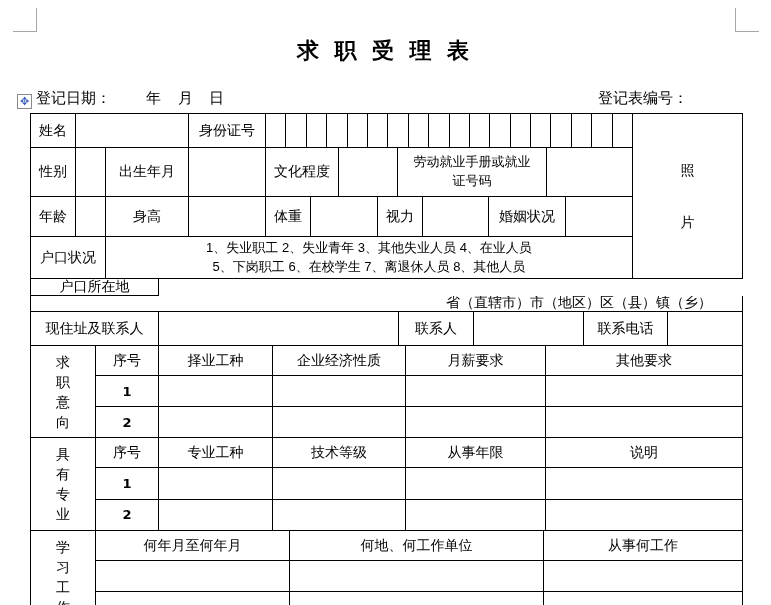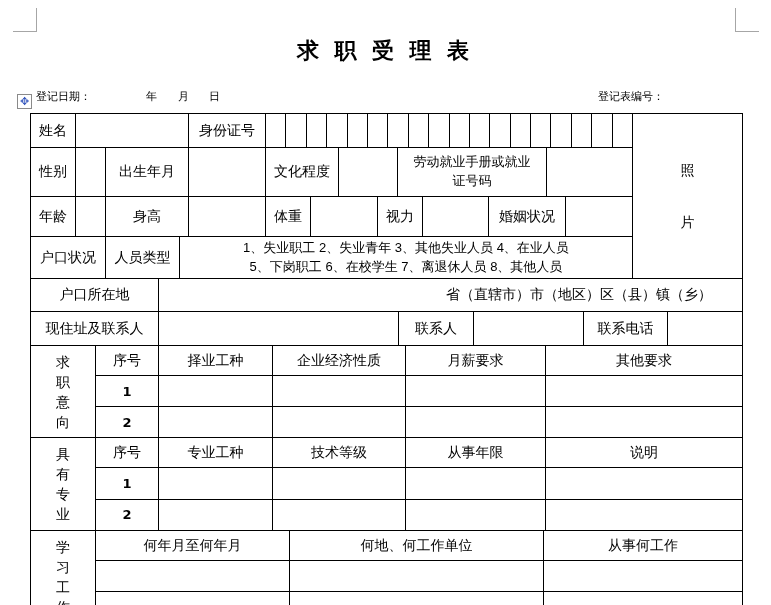--- a/index.html
+++ b/index.html
@@ -6,21 +6,21 @@
   body{
     width:771px;height:605px;background:#ffffff;overflow:hidden;position:relative;
     font-family:"Liberation Sans", sans-serif;color:#000;
   }
   .mark{position:absolute;background:#a6a6a6;}
   .doc-title{
     position:absolute;left:0;top:36px;width:771px;text-align:center;
     font-size:22px;font-weight:bold;letter-spacing:5px;
     font-family:"Liberation Serif", serif;
   }
-  .headline{position:absolute;top:89px;left:0;width:771px;height:22px;font-size:11px;}
+  .headline{position:absolute;top:89px;left:0;width:771px;height:22px;font-size:15px;}
   .headline .lbl{position:absolute;top:0;}
   .move-handle{
     position:absolute;left:17px;top:94px;width:15px;height:15px;
     border:1px solid #8a8a8a;background:#fff;display:flex;align-items:center;justify-content:center;
     box-sizing:border-box;
   }
   .move-handle span{color:#3a5bbf;font-size:11px;line-height:11px;}
   .sheet{
     position:absolute;left:30px;top:113px;width:712px;
     border-left:1px solid #000;border-top:1px solid #000;background:#fff;
@@ -112,31 +112,30 @@
         <div class="cell" style="width:45px;">体重</div>
         <div class="cell" style="width:67px;"></div>
         <div class="cell" style="width:45px;">视力</div>
         <div class="cell" style="width:66px;"></div>
         <div class="cell" style="width:77px;">婚姻状况</div>
         <div class="cell fill"></div>
       </div>
 
       <div class="flexrow fill">
         <div class="cell" style="width:75px;">户口状况</div>
-        <div class="cell" style="width:74px;">人员类型</div>
         <div class="cell sm fill">1、失业职工 2、失业青年 3、其他失业人员 4、在业人员
 5、下岗职工 6、在校学生 7、离退休人员 8、其他人员</div>
       </div>
     </div>
     <div class="cell fill" style="line-height:26px;">照
 
 片</div>
   </div>
 
-  <div class="flexrow" style="height:33px;">
+  <div class="flexrow" style="height:33px;flex-direction:column;">
     <div class="cell" style="width:128px;">户口所在地</div>
     <div class="cell fill spread">
       <span>省（直辖市）</span>
       <span>市（地区）</span>
       <span>区（县）</span>
       <span>镇（乡）</span>
     </div>
   </div>
 
   <div class="flexrow" style="height:34px;">

